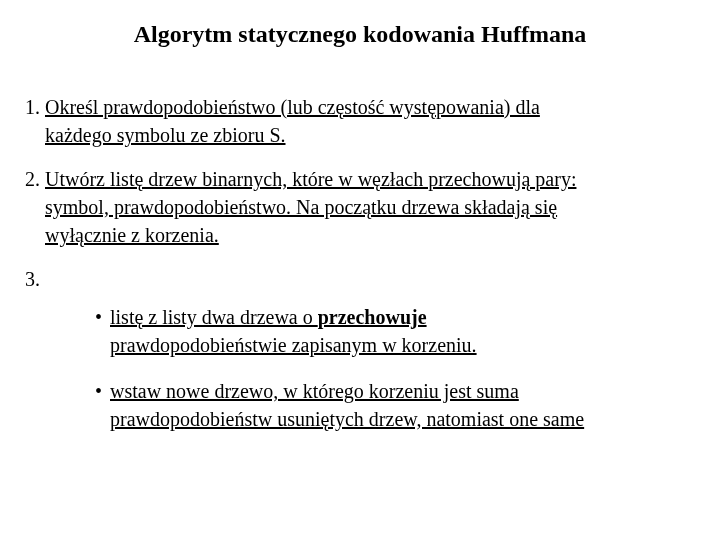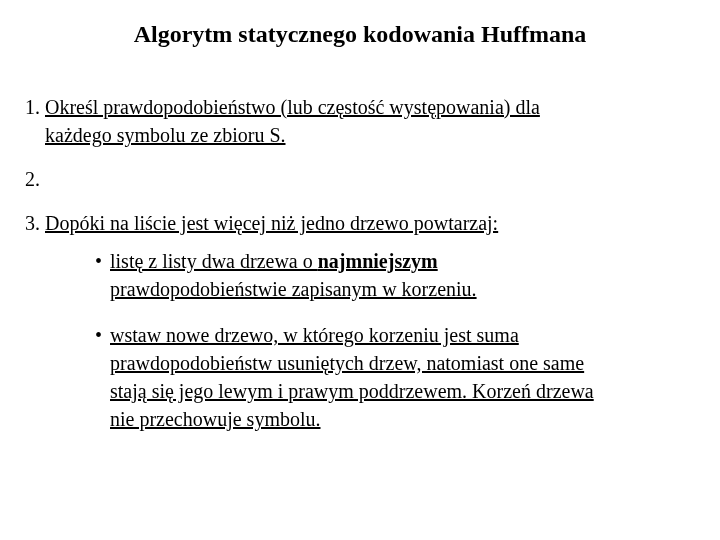--- a/index.html
+++ b/index.html
@@ -70,30 +70,32 @@
   <div class="content">
 
     <div class="numbered-item mb16">
       <span class="num">1.</span>
       <span class="txt">Określ prawdopodobieństwo (lub częstość występowania) dla
 każdego symbolu ze zbioru S.</span>
     </div>
 
     <div class="numbered-item mb16">
       <span class="num">2.</span>
+      <span class="txt">Utwórz listę drzew binarnych, które w węzłach przechowują pary:
+symbol, prawdopodobieństwo. Na początku drzewa składają się
+wyłącznie z korzenia.</span>
     </div>
 
     <div class="numbered-item mb10">
       <span class="num">3.</span>
-      <span class="txt">Dopóki na liście jest więcej niż jedno drzewo powtarzaj:</span>
     </div>
 
     <div class="bullet-item mb18">
       <span class="glyph">•</span>
-      <span class="txt"><span>listę z listy dwa drzewa o </span><span class="bold">najmniejszym</span><span>
+      <span class="txt"><span>listę z listy dwa drzewa o </span><span class="bold">przechowuje</span><span>
 prawdopodobieństwie zapisanym w korzeniu.</span></span>
     </div>
 
     <div class="bullet-item">
       <span class="glyph">•</span>
       <span class="txt">wstaw nowe drzewo, w którego korzeniu jest suma
 prawdopodobieństw usuniętych drzew, natomiast one same
 stają się jego lewym i prawym poddrzewem. Korzeń drzewa
 nie przechowuje symbolu.</span>
     </div>

